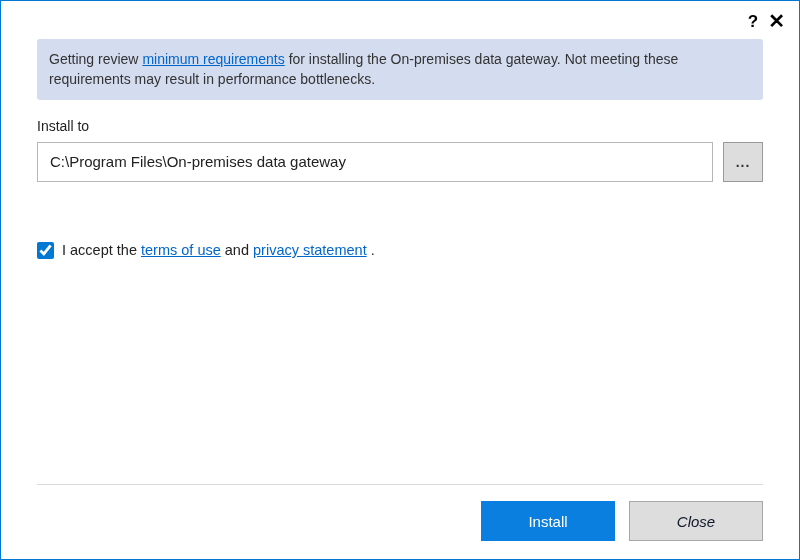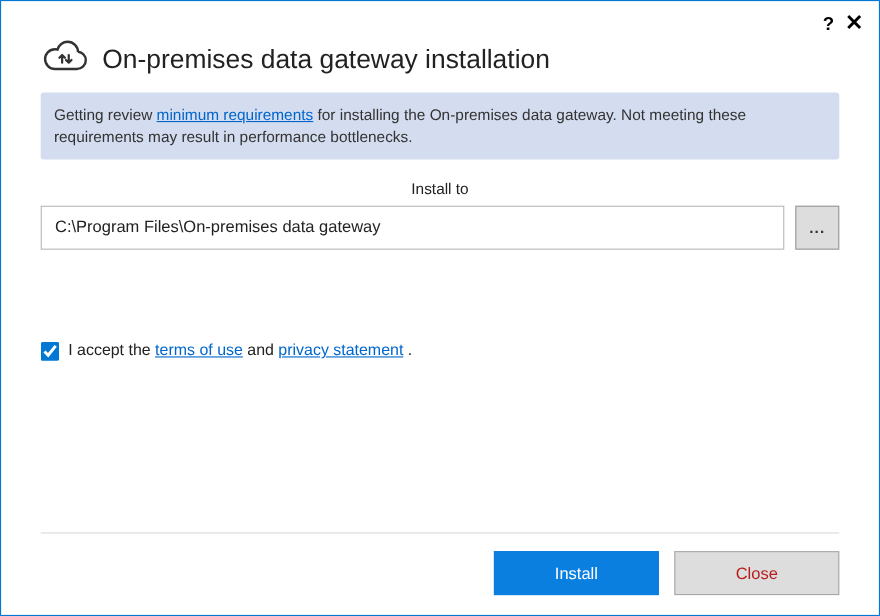--- a/index.html
+++ b/index.html
@@ -71,21 +71,20 @@
       line-height: 1.45;
     }
     .notice a {
       color: #0066cc;
       text-decoration: underline;
     }
     .field-label {
       margin-top: 18px;
       font-size: 14px;
       color: #222;
-      text-align: center;
     }
     .path-row {
       margin-top: 8px;
       display: flex;
       gap: 10px;
       align-items: stretch;
     }
     .path-input {
       flex: 1;
       height: 40px;
@@ -100,21 +99,21 @@
       height: 40px;
       border: 1px solid #9a9a9a;
       background: #ddd;
       font-size: 14px;
       font-weight: bold;
       color: #333;
       cursor: pointer;
       letter-spacing: 1px;
     }
     .consent {
-      margin-top: 84px;
+      margin-top: 60px;
       display: flex;
       align-items: center;
       gap: 8px;
       font-size: 14.5px;
       color: #222;
     }
     .consent input[type="checkbox"] {
       width: 17px;
       height: 17px;
       accent-color: #0078d4;
@@ -126,58 +125,49 @@
     }
     .footer {
       margin-top: auto;
       border-top: 1px solid #d9d9d9;
       padding: 16px 0 18px 0;
       display: flex;
       justify-content: flex-end;
       gap: 14px;
     }
     .btn {
-      width: 150px;
+      width: 134px;
       height: 40px;
       font-size: 15px;
       border: 1px solid transparent;
       cursor: pointer;
       font-family: inherit;
     }
     .btn-primary {
       background: #0a7fe0;
       color: #fff;
       border-color: #0a7fe0;
     }
     .btn-secondary {
       background: #ddd;
-      color: #b91c1c;
+      color: #0f172a;
       border-color: #a8a8a8;
+      font-style: italic;
     }
   </style>
 </head>
 <body>
 
 <div class="window">
 
   <div class="window-controls">
     <span class="help-icon">?</span>
     <span class="close-icon">✕</span>
   </div>
 
-  <div class="header">
-    <span class="cloud-icon">
-      <svg width="44" height="34" viewBox="0 0 44 34">
-        <path d="M34 12.5 C34 7.3 29.7 3 24.5 3 C20.1 3 16.4 6 15.3 10 C14.6 9.8 13.8 9.7 13 9.7 C8 9.7 4 13.7 4 18.7 C4 23.7 8 27.7 13 27.7 L33 27.7 C37.4 27.7 41 24.1 41 19.7 C41 15.7 38 12.4 34 12 Z" fill="none" stroke="#333" stroke-width="2.2"></path>
-        <path d="M19.5 22 L19.5 15 M19.5 15 L17 17.5 M19.5 15 L22 17.5" fill="none" stroke="#333" stroke-width="2" stroke-linecap="round" stroke-linejoin="round"></path>
-        <path d="M25.5 15 L25.5 22 M25.5 22 L23 19.5 M25.5 22 L28 19.5" fill="none" stroke="#333" stroke-width="2" stroke-linecap="round" stroke-linejoin="round"></path>
-      </svg>
-    </span>
-    <h1 class="title">On-premises data gateway installation</h1>
-  </div>
 
 
   <div class="notice">
     <span>Getting review </span><a href="#">minimum requirements</a><span> for installing the On-premises data gateway. Not meeting these requirements may result in performance bottlenecks.</span>
   </div>
 
   <div class="field-label">Install to</div>
   <div class="path-row">
     <input type="text" class="path-input" value="C:\Program Files\On-premises data gateway" style="">
     <button class="browse-btn">...</button>

